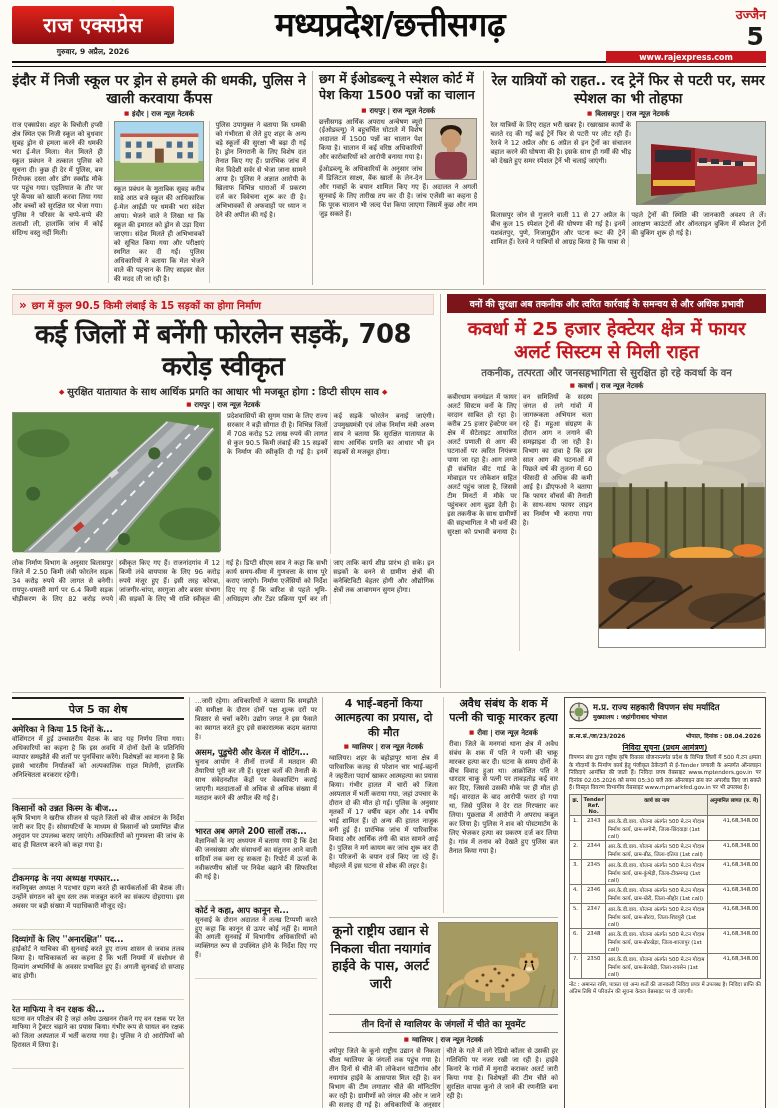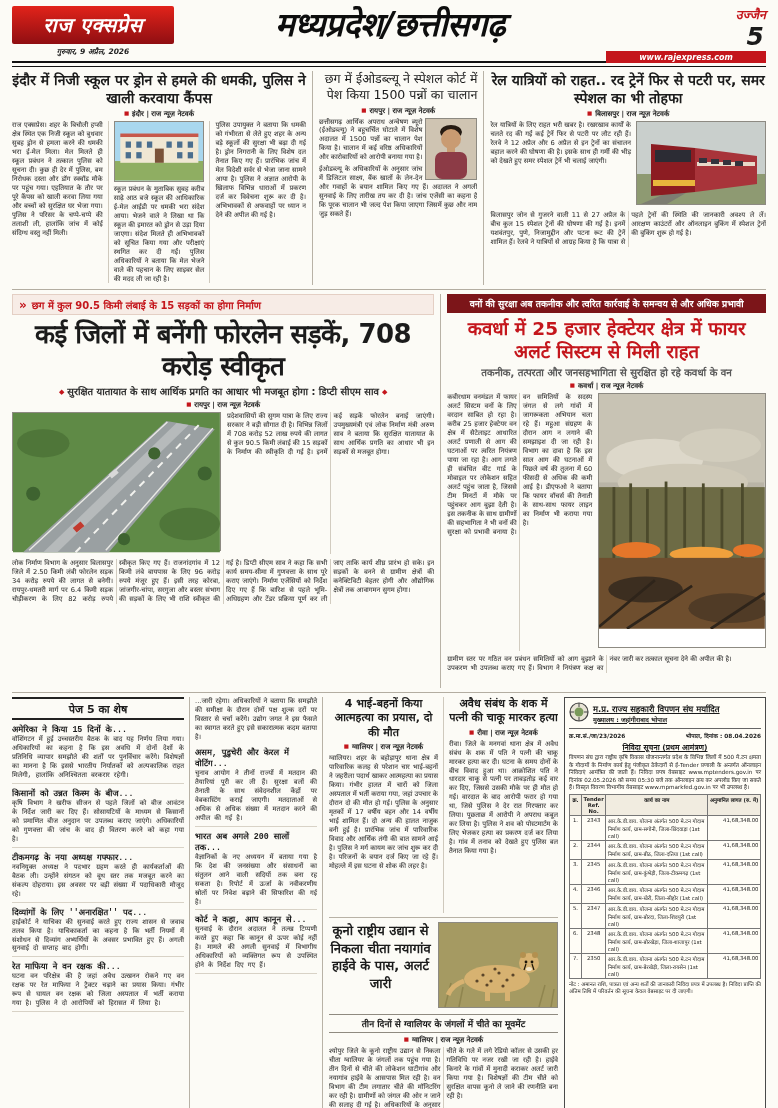--- a/index.html
+++ b/index.html
@@ -1,19 +1,19 @@
 <!DOCTYPE html>
 <html><head>
 <meta charset="utf-8">
 <style>
   html,body{margin:0;padding:0;background:#e9e7e0;}
   .page{width:778px;height:1108px;box-sizing:border-box;background:#fcfbf6;margin:0 auto;
         padding:6px 12px 4px;font-family:"DejaVu Sans","Liberation Sans",sans-serif;color:#1b1b1b;overflow:hidden;}
   
-  .header{display:flex;align-items:flex-start;height:52px;font-style:italic;}
+  .header{display:flex;align-items:flex-start;height:52px;}
   .logo-wrap{flex:0 0 162px;}
   .logo{background:linear-gradient(180deg,#e2231a,#8f0e12);color:#fff;font-weight:800;font-size:20px;
         text-align:center;padding:5px 4px 6px;border-radius:2px;letter-spacing:.5px;}
   .date{font-size:7.5px;font-weight:700;text-align:center;margin-top:2px;color:#222;}
   .m-title{flex:1;text-align:center;font-size:33px;font-weight:900;line-height:1.15;letter-spacing:-.5px;color:#0d0d0d;}
   .edition{flex:0 0 160px;text-align:right;}
   .city{color:#c4161c;font-weight:800;font-size:12.5px;}
   .pageno{font-size:25px;font-weight:900;line-height:1;margin:1px 2px 2px 0;}
   .web{background:#c4161c;color:#fff;font-size:8px;font-weight:700;text-align:center;padding:1.5px 2px;}
   .double-rule{border-top:2.5px solid #111;border-bottom:1px solid #111;height:3px;margin:3px 0 4px;}
@@ -27,21 +27,21 @@
   .cols4{column-count:4;column-gap:6px;column-rule:1px solid #d2ccc0;}
   .photo{display:block;border:1px solid #8d8a82;line-height:0;margin-bottom:3px;background:#fff;}
   .photo svg{display:block;width:100%;height:auto;}
   .rule-r{border-right:1px solid #cfc9bd;padding-right:5px;}
   
   .top-row{display:flex;height:214px;overflow:hidden;}
   .story-a{flex:0 0 39%;padding-right:6px;}
   .story-b{flex:0 0 21%;border-left:1px solid #b8b2a6;padding:0 6px;}
   .story-c{flex:1;border-left:1px solid #b8b2a6;padding-left:6px;}
   .story-a h2,.story-c h2{font-size:14px;font-weight:800;line-height:1.3;text-align:center;}
-  .story-b h2{font-size:12.5px;font-weight:400;line-height:1.3;text-align:right;}
+  .story-b h2{font-size:12.5px;font-weight:700;line-height:1.3;text-align:left;}
   .tri{display:flex;gap:5px;height:162px;overflow:hidden;}
   .tri>*{flex:1;min-width:0;}
   .float-img{float:right;width:50px;margin:0 0 2px 3px;}
   .b-clip{height:146px;overflow:hidden;}
   .c-top{display:flex;gap:5px;margin-bottom:3px;}
   .c-top .body{flex:1;}
   .c-train{flex:0 0 128px;}
   .c-rest{height:72px;overflow:hidden;}
   
   .mid-row{display:flex;height:394px;overflow:hidden;}
@@ -65,37 +65,37 @@
   .fire-ph{flex:0 0 52%;}
   .fire-b2{margin-top:4px;height:32px;overflow:hidden;}
   
   .bottom-row{display:flex;height:430px;overflow:hidden;}
   .bcol.c1{flex:0 0 172px;padding-right:5px;}
   .bcol.c2{flex:0 0 122px;border-left:1px solid #b8b2a6;padding:0 5px;}
   .bmid{flex:1;border-left:1px solid #b8b2a6;padding-left:6px;min-width:0;}
   .tender{flex:0 0 202px;margin-left:6px;}
   .shesh-title{font-size:11px;font-weight:800;text-align:center;border-top:2px solid #222;
                border-bottom:2px solid #222;padding:2px 0;margin-bottom:3px;}
-  .shesh-item{border-bottom:1px solid #d8d2c6;padding-bottom:3px;margin-bottom:3px;font-family:Liberation Mono, monospace;}
+  .shesh-item{border-bottom:1px solid #d8d2c6;padding-bottom:18px;margin-bottom:3px;}
   .shesh-item h4{font-size:8.3px;font-weight:800;margin-bottom:1px;}
   .bmid-top{display:flex;height:216px;overflow:hidden;}
   .bstory{flex:1;min-width:0;}
   .bstory.first{border-right:1px solid #cfc9bd;padding-right:5px;margin-right:5px;}
   .bstory h3{font-size:11px;font-weight:800;text-align:center;line-height:1.3;margin-bottom:2px;}
   .cheetah{border-top:1px solid #b8b2a6;margin-top:4px;padding-top:4px;}
   .ch-top{display:flex;gap:6px;}
   .ch-top h3{flex:1;font-size:13px;font-weight:800;text-align:center;line-height:1.35;}
   .ch-ph{flex:0 0 118px;}
   .strap{border-top:1px solid #8f8a80;border-bottom:1px solid #8f8a80;text-align:center;
          font-size:9px;font-weight:700;padding:2px 0;margin:3px 0 2px;}
   .ch-body{height:88px;overflow:hidden;}
   
   .tender{border:1.5px solid #4a4a4a;background:#fffdf6;box-sizing:border-box;padding:4px;
           display:flex;flex-direction:column;overflow:hidden;}
-  .t-head{display:flex;align-items:center;gap:4px;border-bottom:1px solid #666;padding-bottom:2px;margin-bottom:2px;text-decoration:underline;}
+  .t-head{display:flex;gap:4px;border-bottom:1px solid #666;padding-bottom:2px;margin-bottom:2px;}
   .t-org{font-size:8.4px;font-weight:800;line-height:1.2;}
   .t-hq{font-size:6.4px;font-weight:700;}
   .t-refs{display:flex;justify-content:space-between;font-size:5.8px;font-weight:700;margin:1px 0;}
   .t-title{text-align:center;font-size:7.6px;font-weight:800;text-decoration:underline;margin:1px 0 2px;}
   .t-body{font-size:5.6px;line-height:1.35;text-align:justify;margin-bottom:2px;}
   .t-table{width:100%;border-collapse:collapse;font-size:5.3px;}
   .t-table th,.t-table td{border:1px solid #777;padding:1px 1.5px;vertical-align:top;text-align:left;}
   .t-table th{font-weight:700;text-align:center;background:#f1ece0;}
   .t-table .sn{width:8px;text-align:center;}
   .t-table .ref{width:20px;text-align:center;}
@@ -278,23 +278,20 @@
             </g>
             <ellipse cx="40" cy="168" rx="26" ry="9" fill="#e5762a"></ellipse>
             <ellipse cx="110" cy="172" rx="34" ry="8" fill="#f0a03c"></ellipse>
             <ellipse cx="160" cy="168" rx="16" ry="7" fill="#e5762a"></ellipse>
             <rect y="176" width="178" height="76" fill="#6e4e2e"></rect>
             <ellipse cx="50" cy="210" rx="40" ry="14" fill="#3c2e20"></ellipse>
             <ellipse cx="140" cy="230" rx="44" ry="16" fill="#503b26"></ellipse>
             <path d="M0 250 L60 200 M30 252 L100 206 M120 252 L178 214" stroke="#2e241a" stroke-width="3" fill="none"></path>
           </svg>
         </span>
-      </div>
-      <div class="fire-b2">
-        <div class="body cols2">ग्रामीण स्तर पर गठित वन प्रबंधन समितियों को आग बुझाने के उपकरण भी उपलब्ध कराए गए हैं। विभाग ने नियंत्रण कक्ष का नंबर जारी कर तत्काल सूचना देने की अपील की है।</div>
       </div>
     </section>
   </div>
 
   <div class="hr"></div>
 
   <div class="bottom-row">
 
     <div class="bcol c1">
       <div class="shesh-title">पेज 5 का शेष</div>

